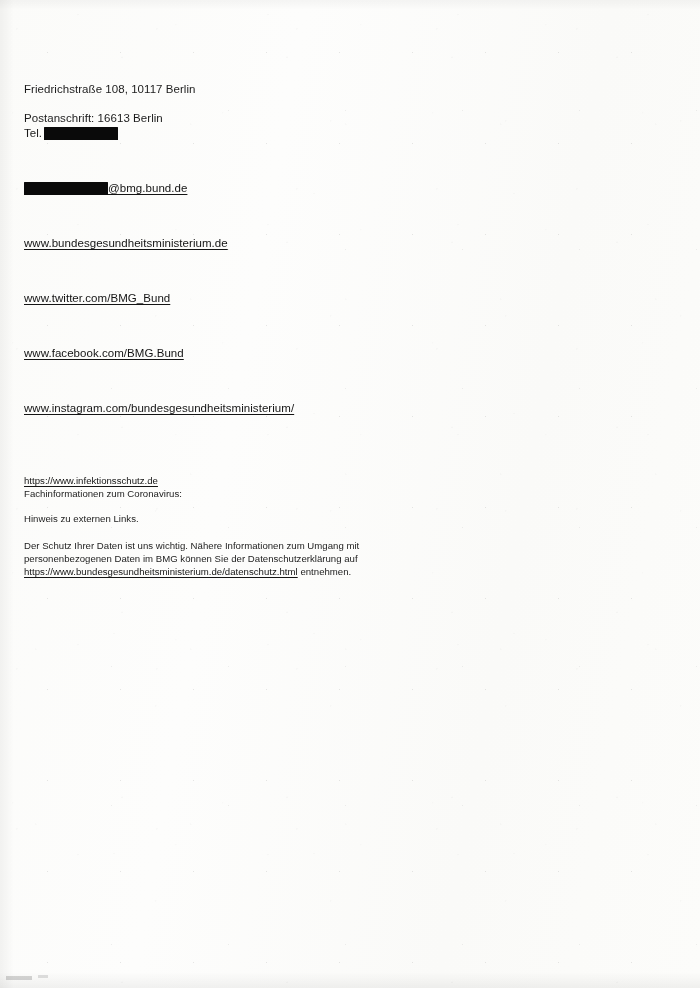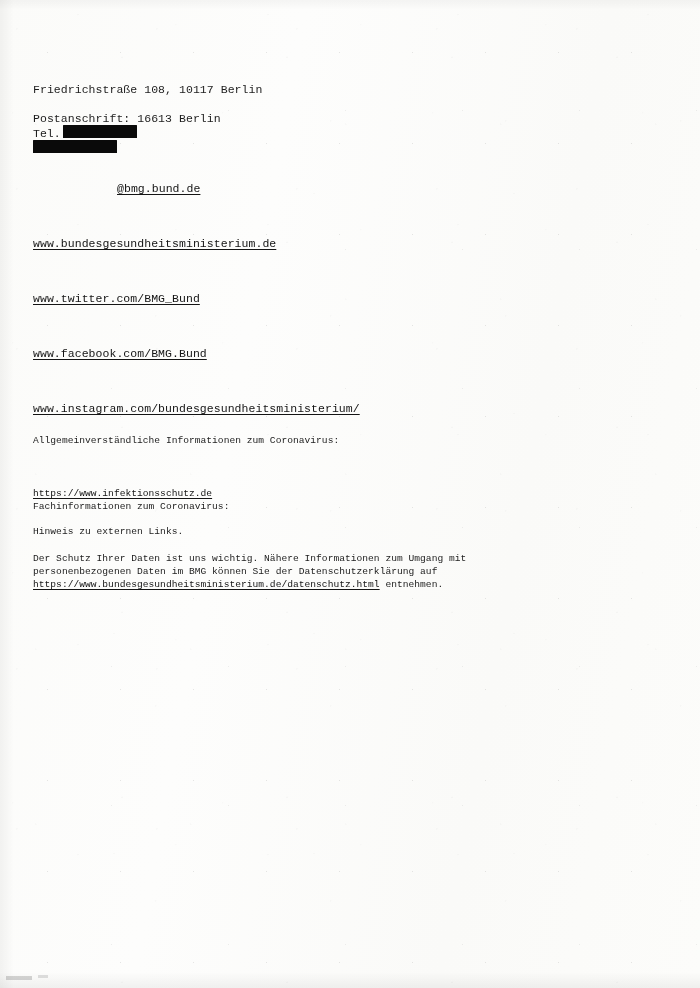--- a/index.html
+++ b/index.html
@@ -61,24 +61,23 @@
   }
   .edge-shadow-bottom {
     position: absolute;
     bottom: 0; left: 0; right: 0; height: 16px;
     background: linear-gradient(to top, rgba(0,0,0,0.05), rgba(0,0,0,0));
     pointer-events: none;
   }
 
   .content {
     position: absolute;
-    left: 33px;
+    left: 24px;
     top: 82px;
     width: 520px;
-    font-family: Liberation Mono, monospace;
   }
 
   .line {
     font-size: 11.5px;
     line-height: 15px;
     color: #1c1c1c;
     white-space: pre-wrap;
     letter-spacing: 0.05px;
   }
 
@@ -119,21 +118,21 @@
     position: relative;
     top: -1px;
   }
   .redact-email {
     width: 84px;
     height: 13px;
     position: relative;
     top: -1px;
   }
 
-  .row { display: flex; align-items: flex-start; }
+  .row { display: flex; align-items: flex-end; }
 
   .label-inline {
     font-size: 11.5px;
     line-height: 15px;
   }
 
   
   .corner-mark {
     position: absolute;
     left: 6px;
@@ -181,21 +180,20 @@
       <span class="line link">@bmg.bund.de</span>
     </div>
 
     <div class="line link">www.bundesgesundheitsministerium.de</div>
     <div class="line link">www.twitter.com/BMG_Bund</div>
     <div class="line link">www.facebook.com/BMG.Bund</div>
     <div class="line link">www.instagram.com/bundesgesundheitsministerium/</div>
 
     <div class="gap-18"></div>
 
-    <div class="line small">Allgemeinverständliche Informationen zum Coronavirus:</div>
     <div class="line small link">https://www.infektionsschutz.de</div>
     <div class="line small">Fachinformationen zum Coronavirus:</div>
 
     <div class="gap-12"></div>
 
     <div class="line small">Hinweis zu externen Links.</div>
 
     <div class="gap-14"></div>
 
     <div class="line small">Der Schutz Ihrer Daten ist uns wichtig. Nähere Informationen zum Umgang mit</div>

